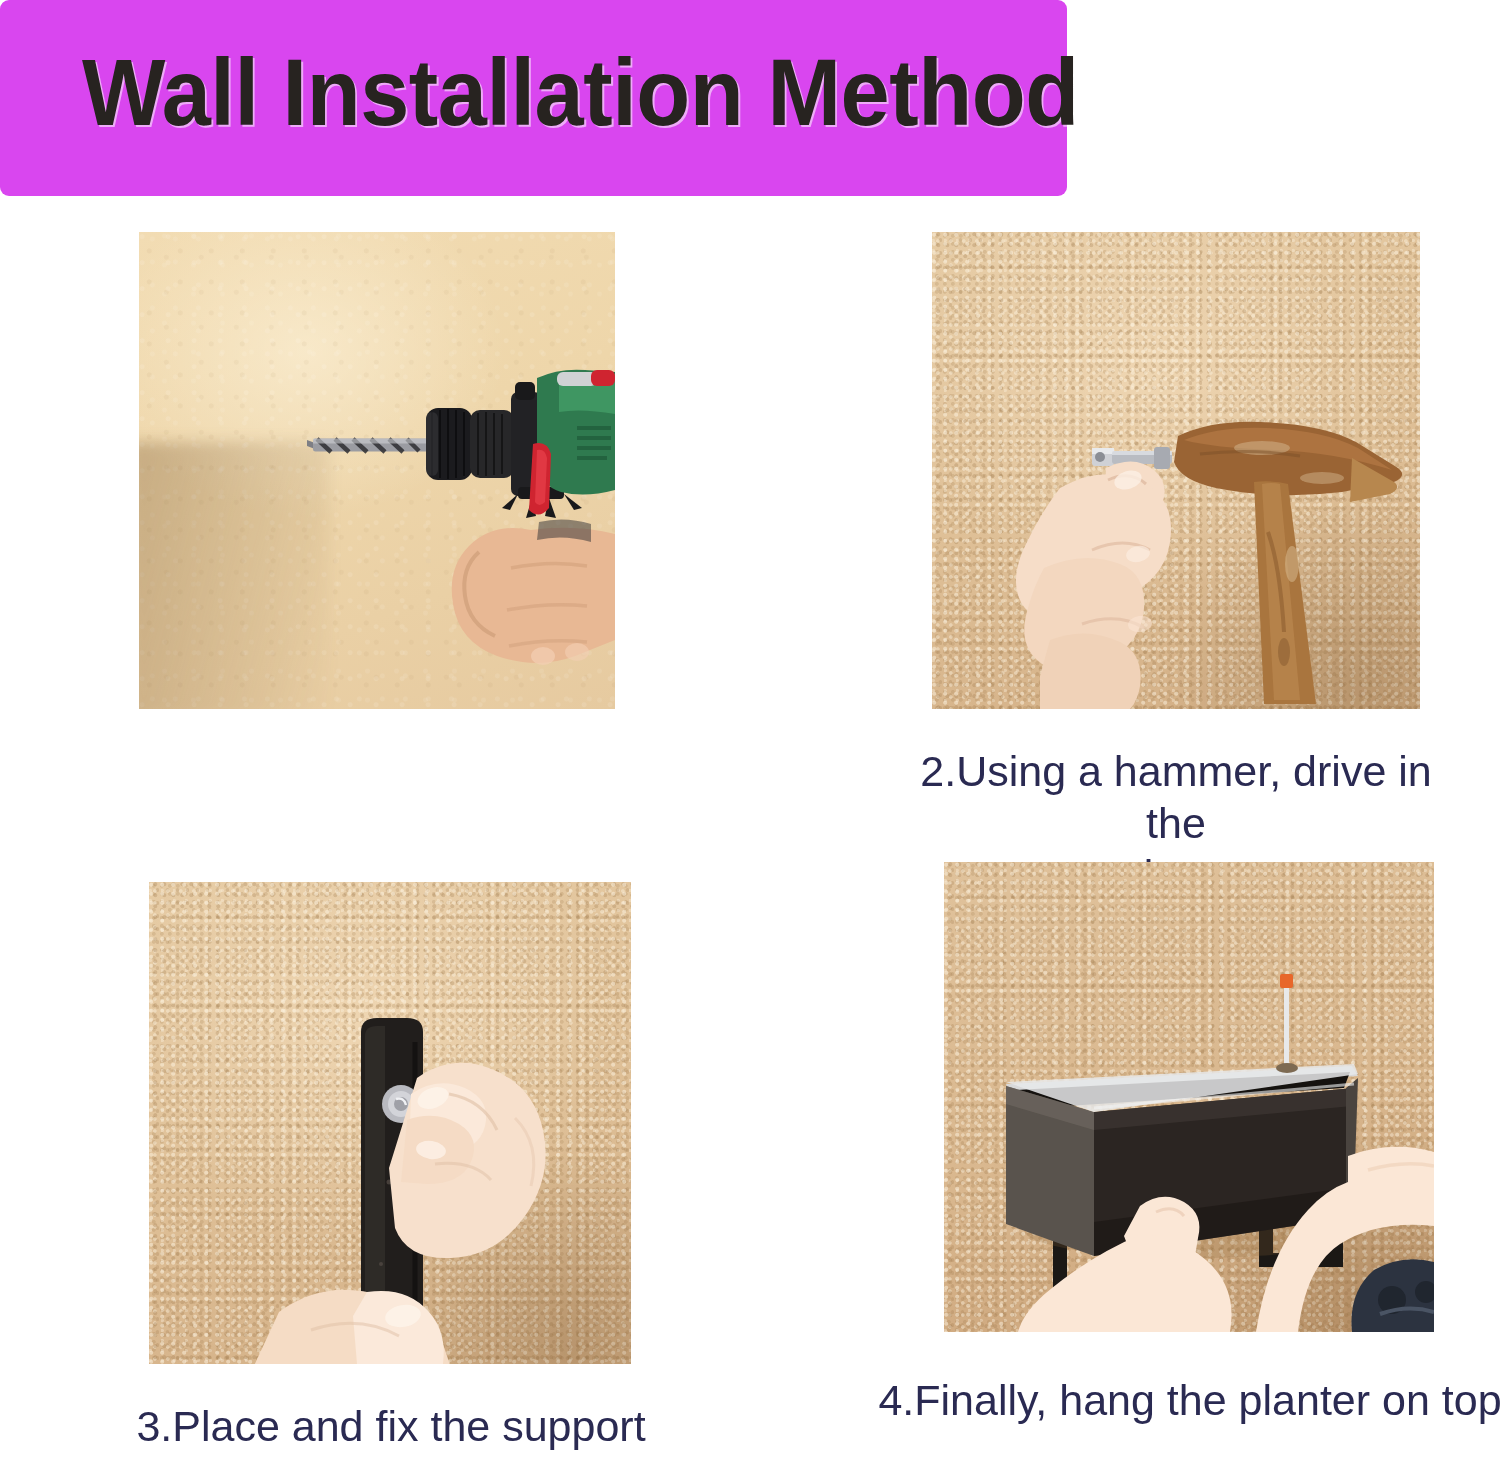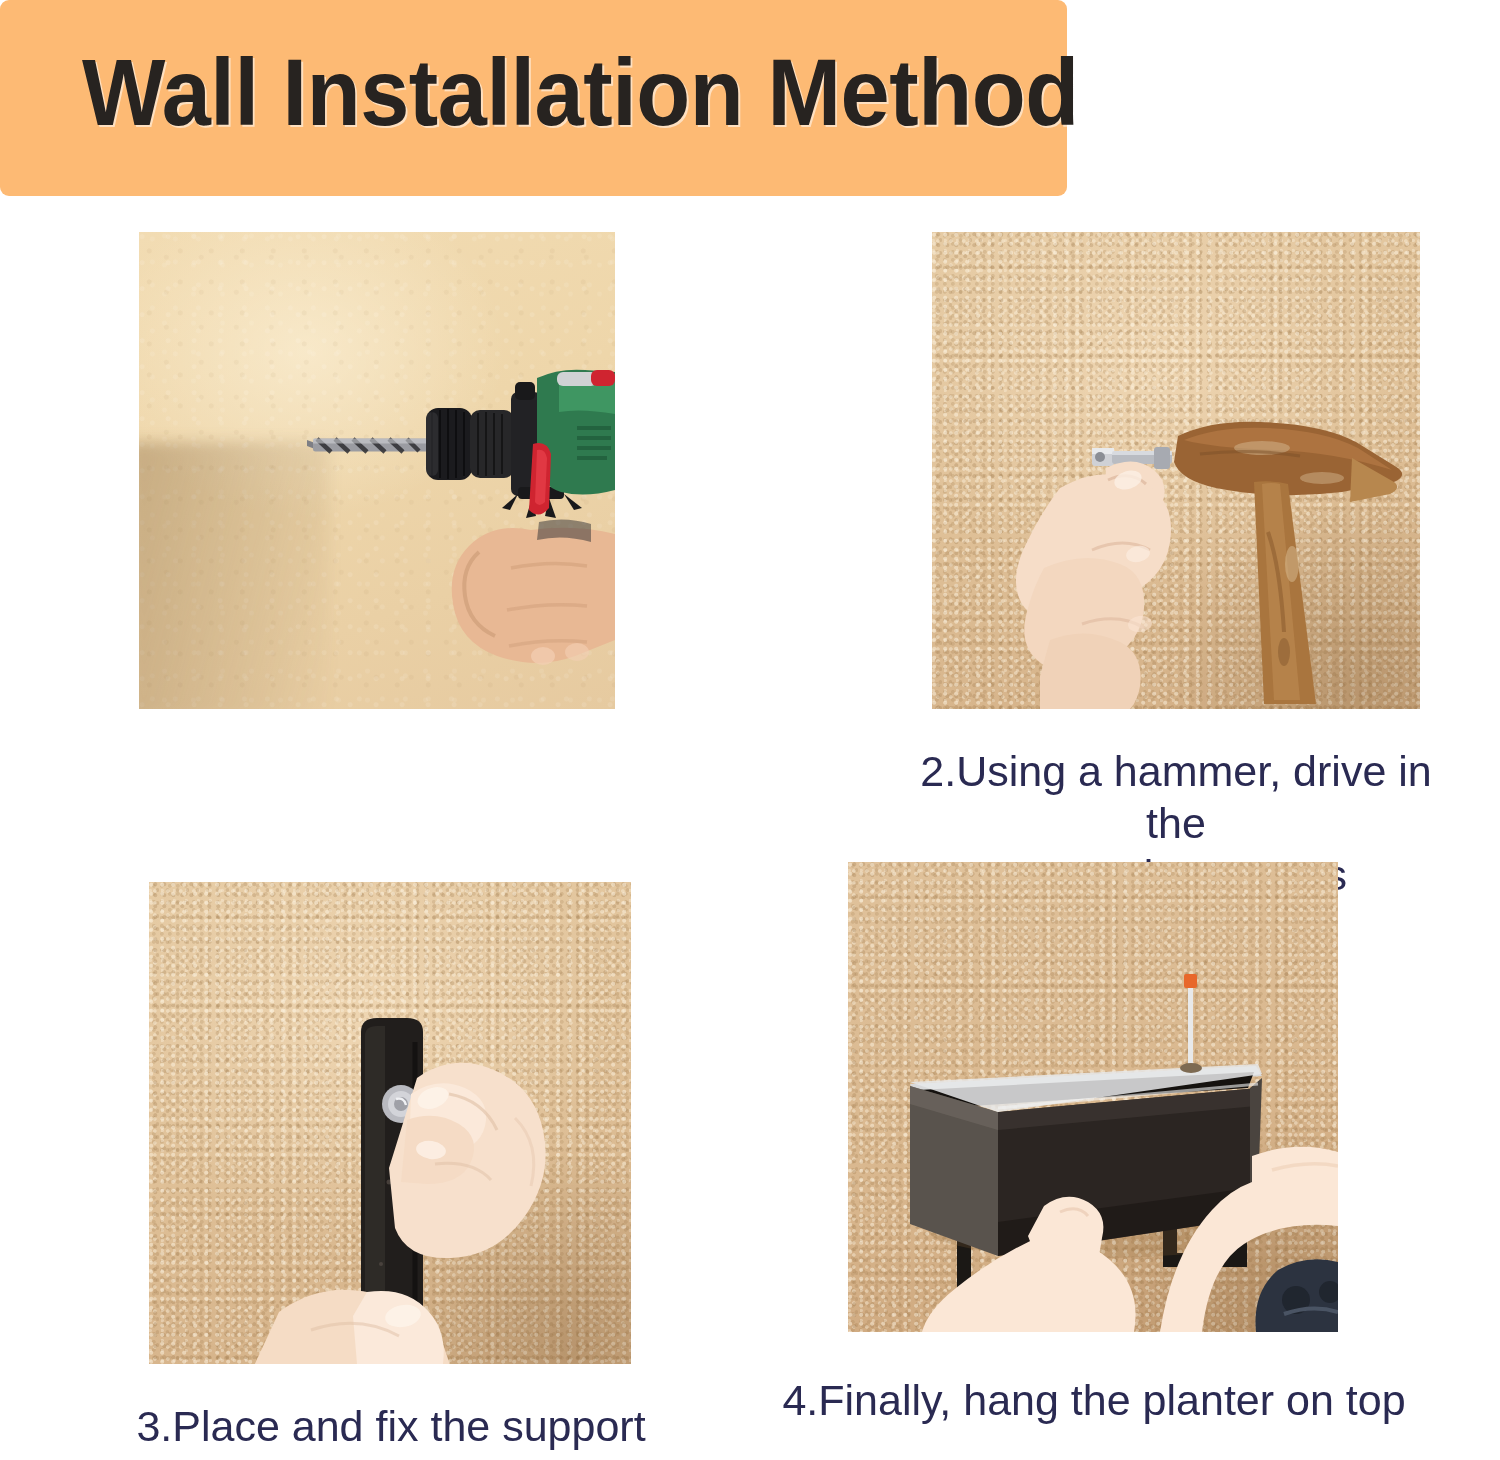--- a/index.html
+++ b/index.html
@@ -15,21 +15,21 @@
     font-family: "Liberation Sans", sans-serif;
   }
 
   
   .header-band {
     position: absolute;
     left: 0;
     top: 0;
     width: 1067px;
     height: 196px;
-    background: #fdba74;
+    background: #d946ef;
     border-radius: 9px;
   }
   .header-title {
     position: absolute;
     left: 82px;
     top: 36px;
     font-family: "Liberation Sans Narrow", "Liberation Sans", sans-serif;
     font-weight: bold;
     font-size: 95px;
     line-height: 112px;
@@ -66,21 +66,21 @@
   #step-1 .step-caption { left: -75px; top: 513px; width: 626px; }
 
   #step-2 { left: 888px; top: 232px; margin-left: 44px; }
   #step-2 .step-photo { width: 488px; height: 477px; }
   #step-2 .step-caption { left: -46px; top: 513px; width: 580px; }
 
   #step-3 { left: 149px; top: 866px; margin-top: 16px; }
   #step-3 .step-photo { width: 482px; height: 482px; }
   #step-3 .step-caption { left: -68px; top: 518px; width: 620px; }
 
-  #step-4 { left: 848px; top: 862px; }
+  #step-4 { left: 944px; top: 862px; }
   #step-4 .step-photo { width: 490px; height: 470px; }
   #step-4 .step-caption { left: -90px; top: 512px; width: 672px; }
 
   
   .wall {
     position: absolute;
     inset: 0;
   }
   
   .wall-smooth {

